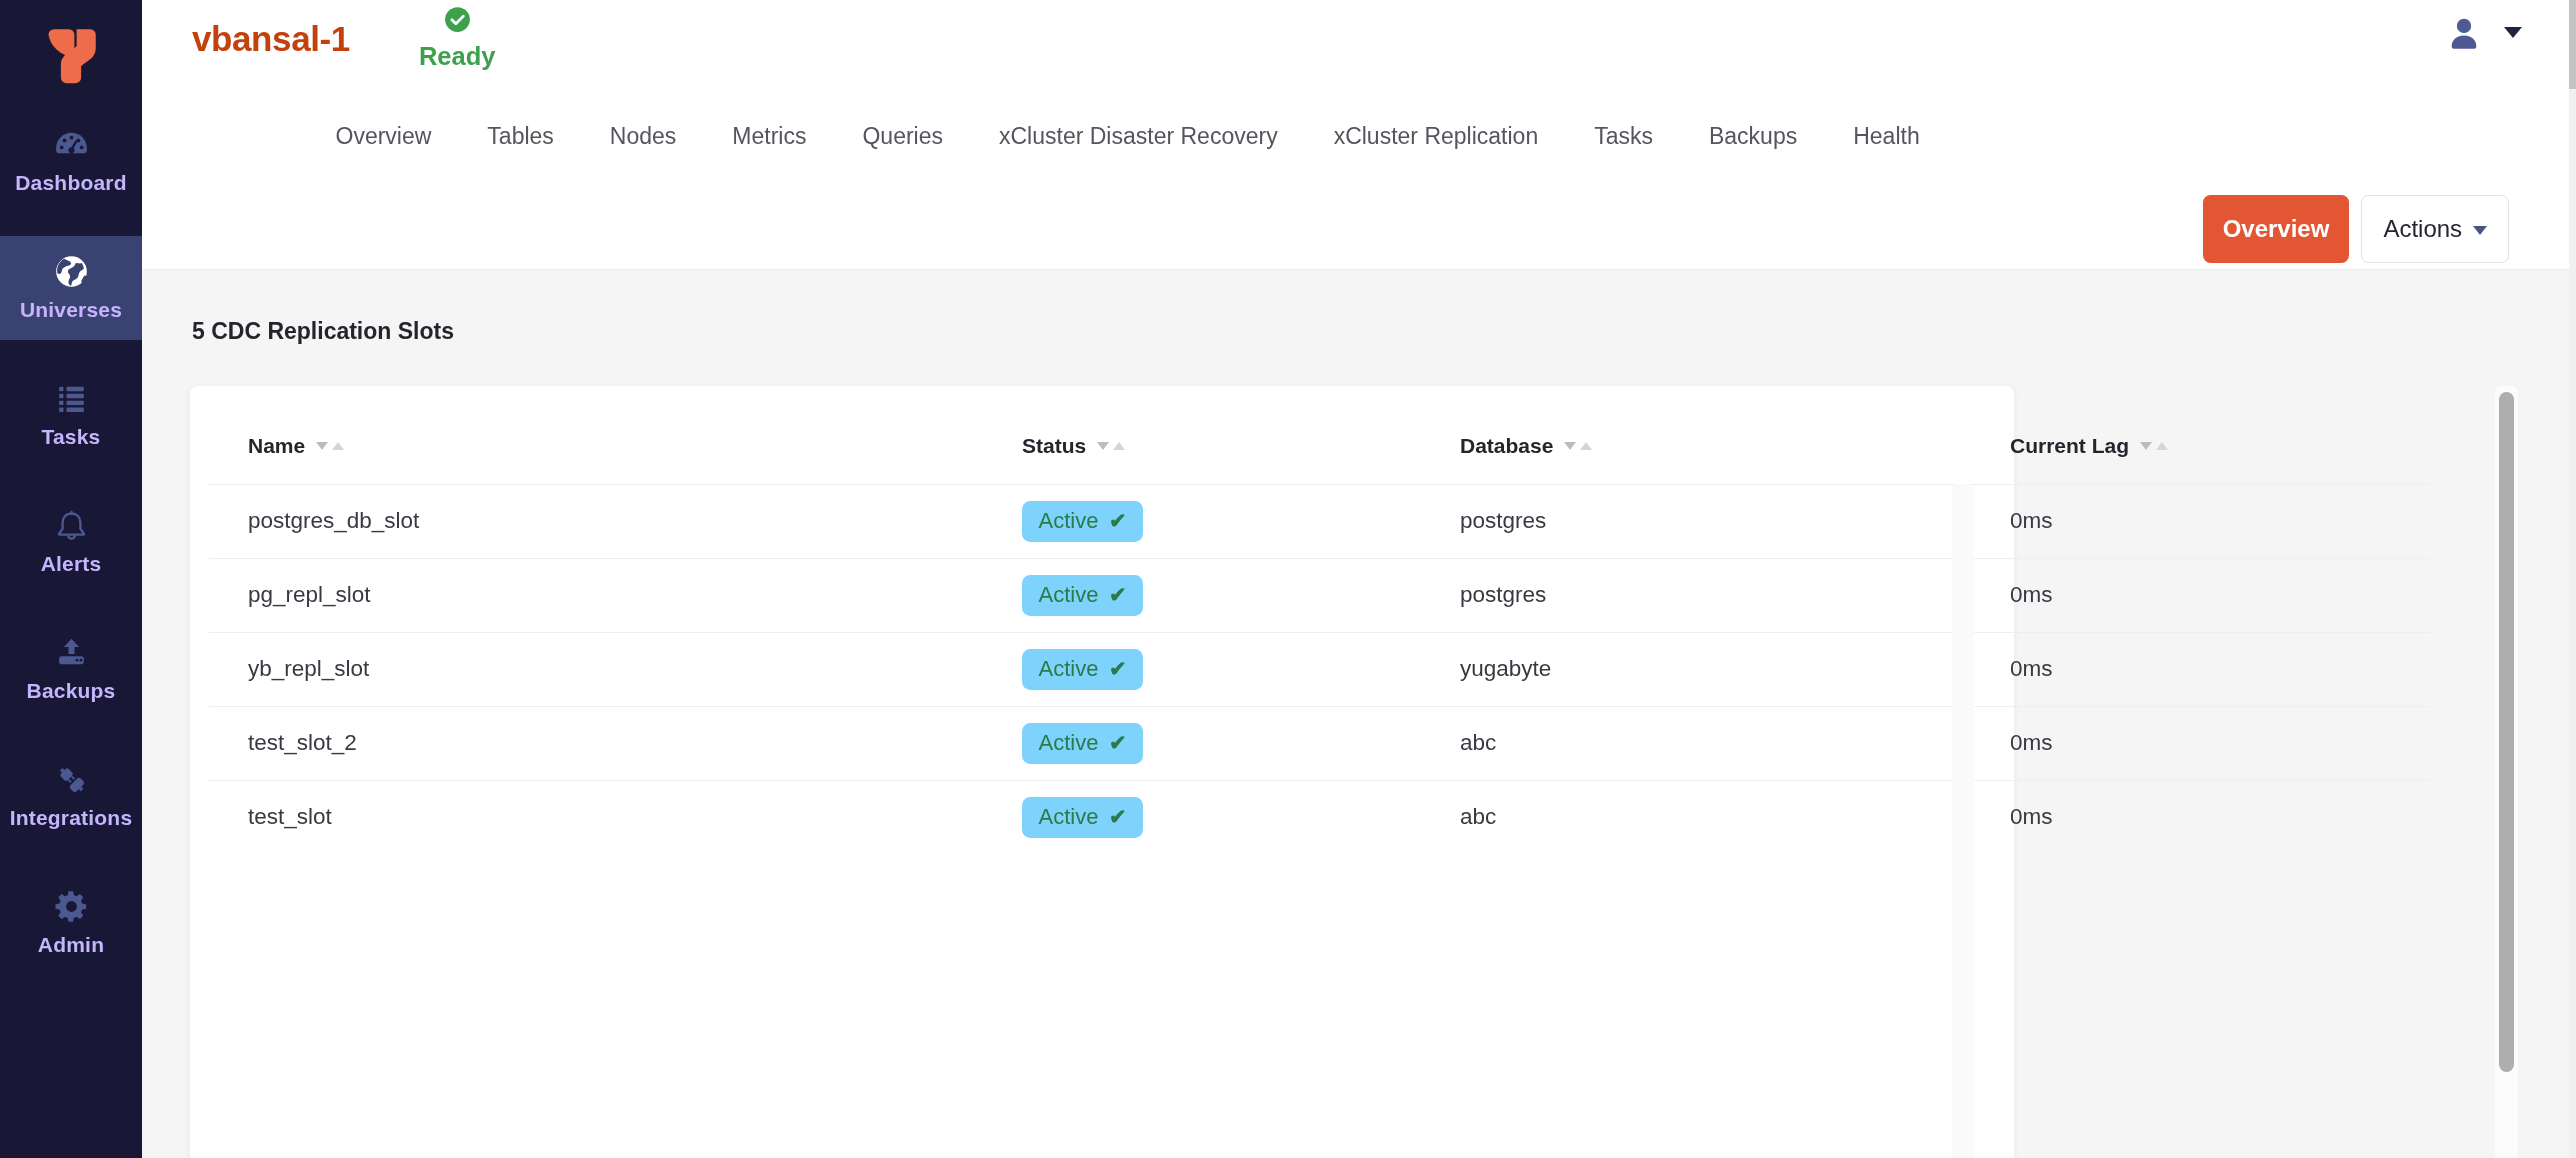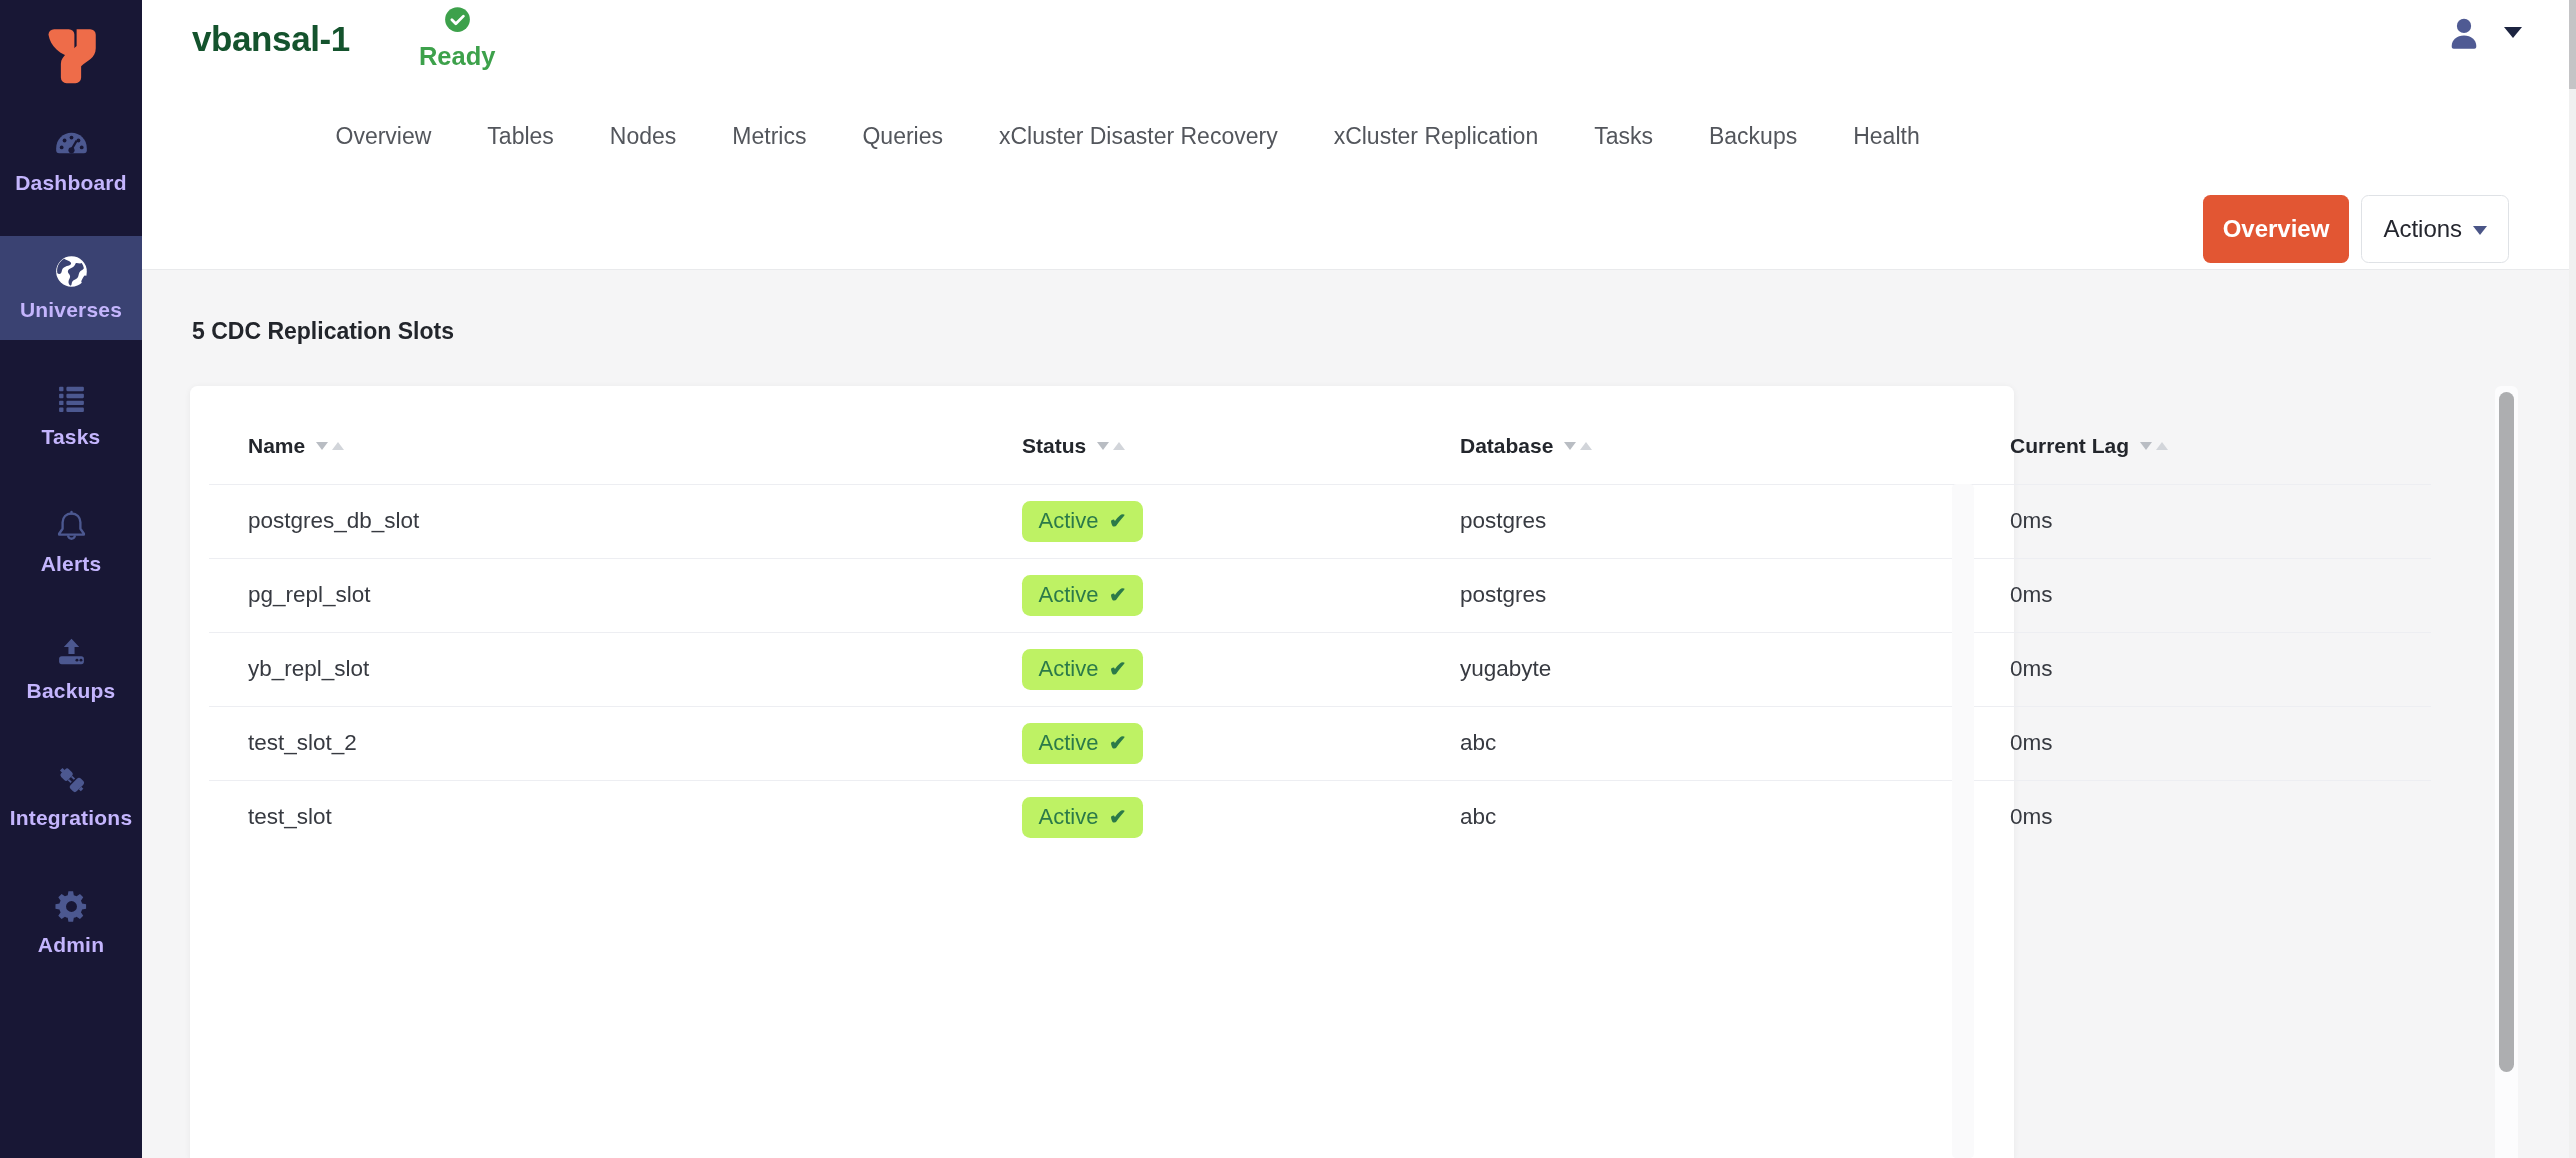--- a/index.html
+++ b/index.html
@@ -12,21 +12,21 @@
   .nav-item { height:104px; margin-bottom:23px; display:flex; flex-direction:column; align-items:center; justify-content:center; gap:9.8px; cursor:pointer; }
   .nav-item.active { background:#3A4272; }
   .nav-icon { width:35px; height:35px; color:#4C5890; display:flex; align-items:center; justify-content:center; }
   .nav-item.active .nav-icon { color:#FFFFFF; }
   .nav-icon svg { width:35px; height:35px; }
   .nav-label { color:#c4b5fd; font-size:21px; font-weight:600; letter-spacing:0.2px; }
 
   
   .header { position:absolute; left:142px; top:0; width:2427px; height:270px; background:#FFFFFF; border-bottom:1.5px solid #E9EAEC; z-index:4; }
   .title-row { display:flex; align-items:center; padding:12px 0 0 50px; height:65px; }
-  .page-title { font-size:35px; font-weight:700; color:#14532d; letter-spacing:-0.4px; }
+  .page-title { font-size:35px; font-weight:700; color:#c2410c; letter-spacing:-0.4px; }
   .ready-badge { display:flex; align-items:center; gap:9px; margin-left:69px;flex-direction:column; }
   .ready-badge svg { width:27px; height:27px; }
   .ready-label { color:#3DA14B; font-size:25.5px; font-weight:600; }
   .user-menu { position:absolute; right:47px; top:13.5px; display:flex; align-items:center; gap:21px; cursor:pointer; }
   .user-menu svg { width:38px; height:38px; }
   .caret-down { width:0; height:0; border-left:9.8px solid transparent; border-right:9.8px solid transparent; border-top:11.3px solid #1C2440; }
 
   .tabs-row { position:absolute; left:192px; top:96px; display:flex; gap:53px; list-style:none; }
   .tab { position:relative; font-size:23px; color:#53565C; padding:27px 1.5px 35px; cursor:pointer; white-space:nowrap; }
   .tab.active::after { content:""; position:absolute; left:0; right:0; bottom:0; height:6.8px; background:#E25633; }
@@ -48,21 +48,21 @@
   .col-0 { width:807px; padding-left:39px; }
   .col-1 { width:438px; padding-left:6px; }
   .col-2 { width:550px; padding-left:6px; }
   .col-3 { flex:1; padding-left:6px; }
   .th-label { font-size:21px; font-weight:700; color:#23262C; }
   .sort-carets { display:inline-flex; gap:4.5px; margin-left:10.5px; align-items:center; }
   .sort-down { width:0; height:0; border-left:6.8px solid transparent; border-right:6.8px solid transparent; border-top:8.3px solid #B9BDC3; }
   .sort-up { width:0; height:0; border-left:6.8px solid transparent; border-right:6.8px solid transparent; border-bottom:8.3px solid #D2D5DA; }
 
   .trow { display:flex; height:74px; align-items:center; border-top:1.5px solid #EDEEF2; font-size:22.5px; color:#373A41; }
-  .status-badge { display:inline-flex; align-items:center; gap:10.5px; height:41px; padding:0 16.5px; background:#bef264; border-radius:8.3px; color:#2B7A49; font-size:22px;text-align:center; }
+  .status-badge { display:inline-flex; align-items:center; gap:10.5px; height:41px; padding:0 16.5px; background:#7dd3fc; border-radius:8.3px; color:#2B7A49; font-size:22px;text-align:center; }
   .badge-check { font-size:21px; font-weight:700; }
 
   .body-scroll-track { position:absolute; right:40px; top:98px; bottom:0; width:22.5px; background:#FAFAFB; border-radius:4.5px; }
 
   
   .pane-scrollbar { position:absolute; left:2353px; top:116px; bottom:0; width:22.5px; background:#FCFCFD; border-radius:6px 6px 0 0; }
   .pane-thumb { position:absolute; left:3.8px; top:6px; width:15px; height:680px; background:#ADAEB0; border-radius:7.5px; }
 
   
   .win-scrollbar { position:absolute; right:0; top:0; width:7.5px; height:1158px; background:#F0F0F0; z-index:10; }

